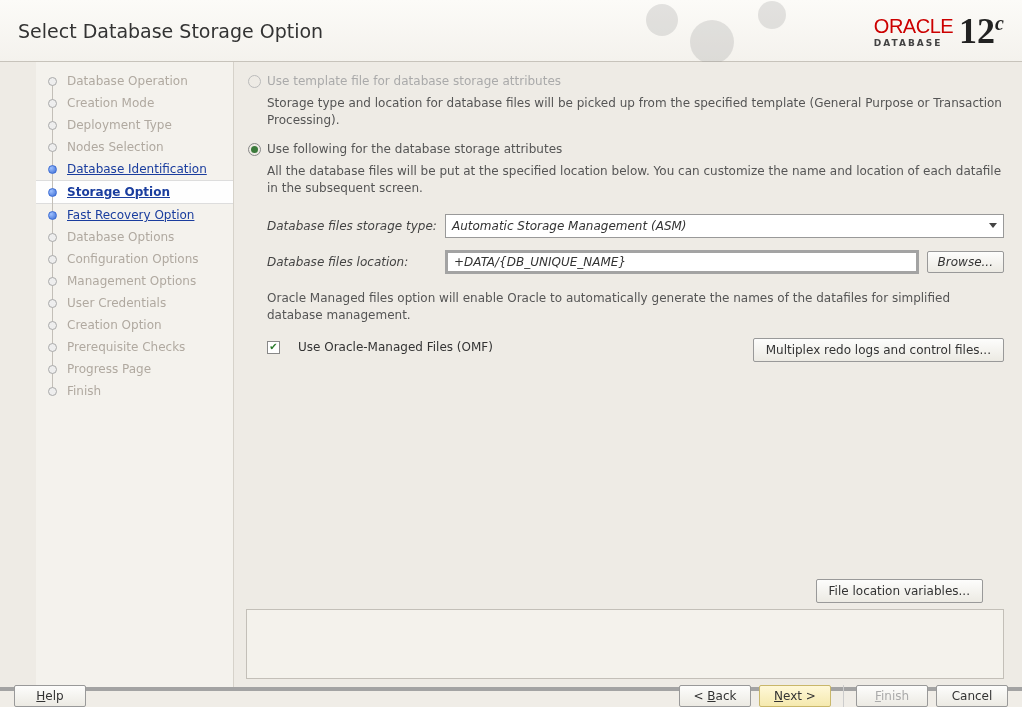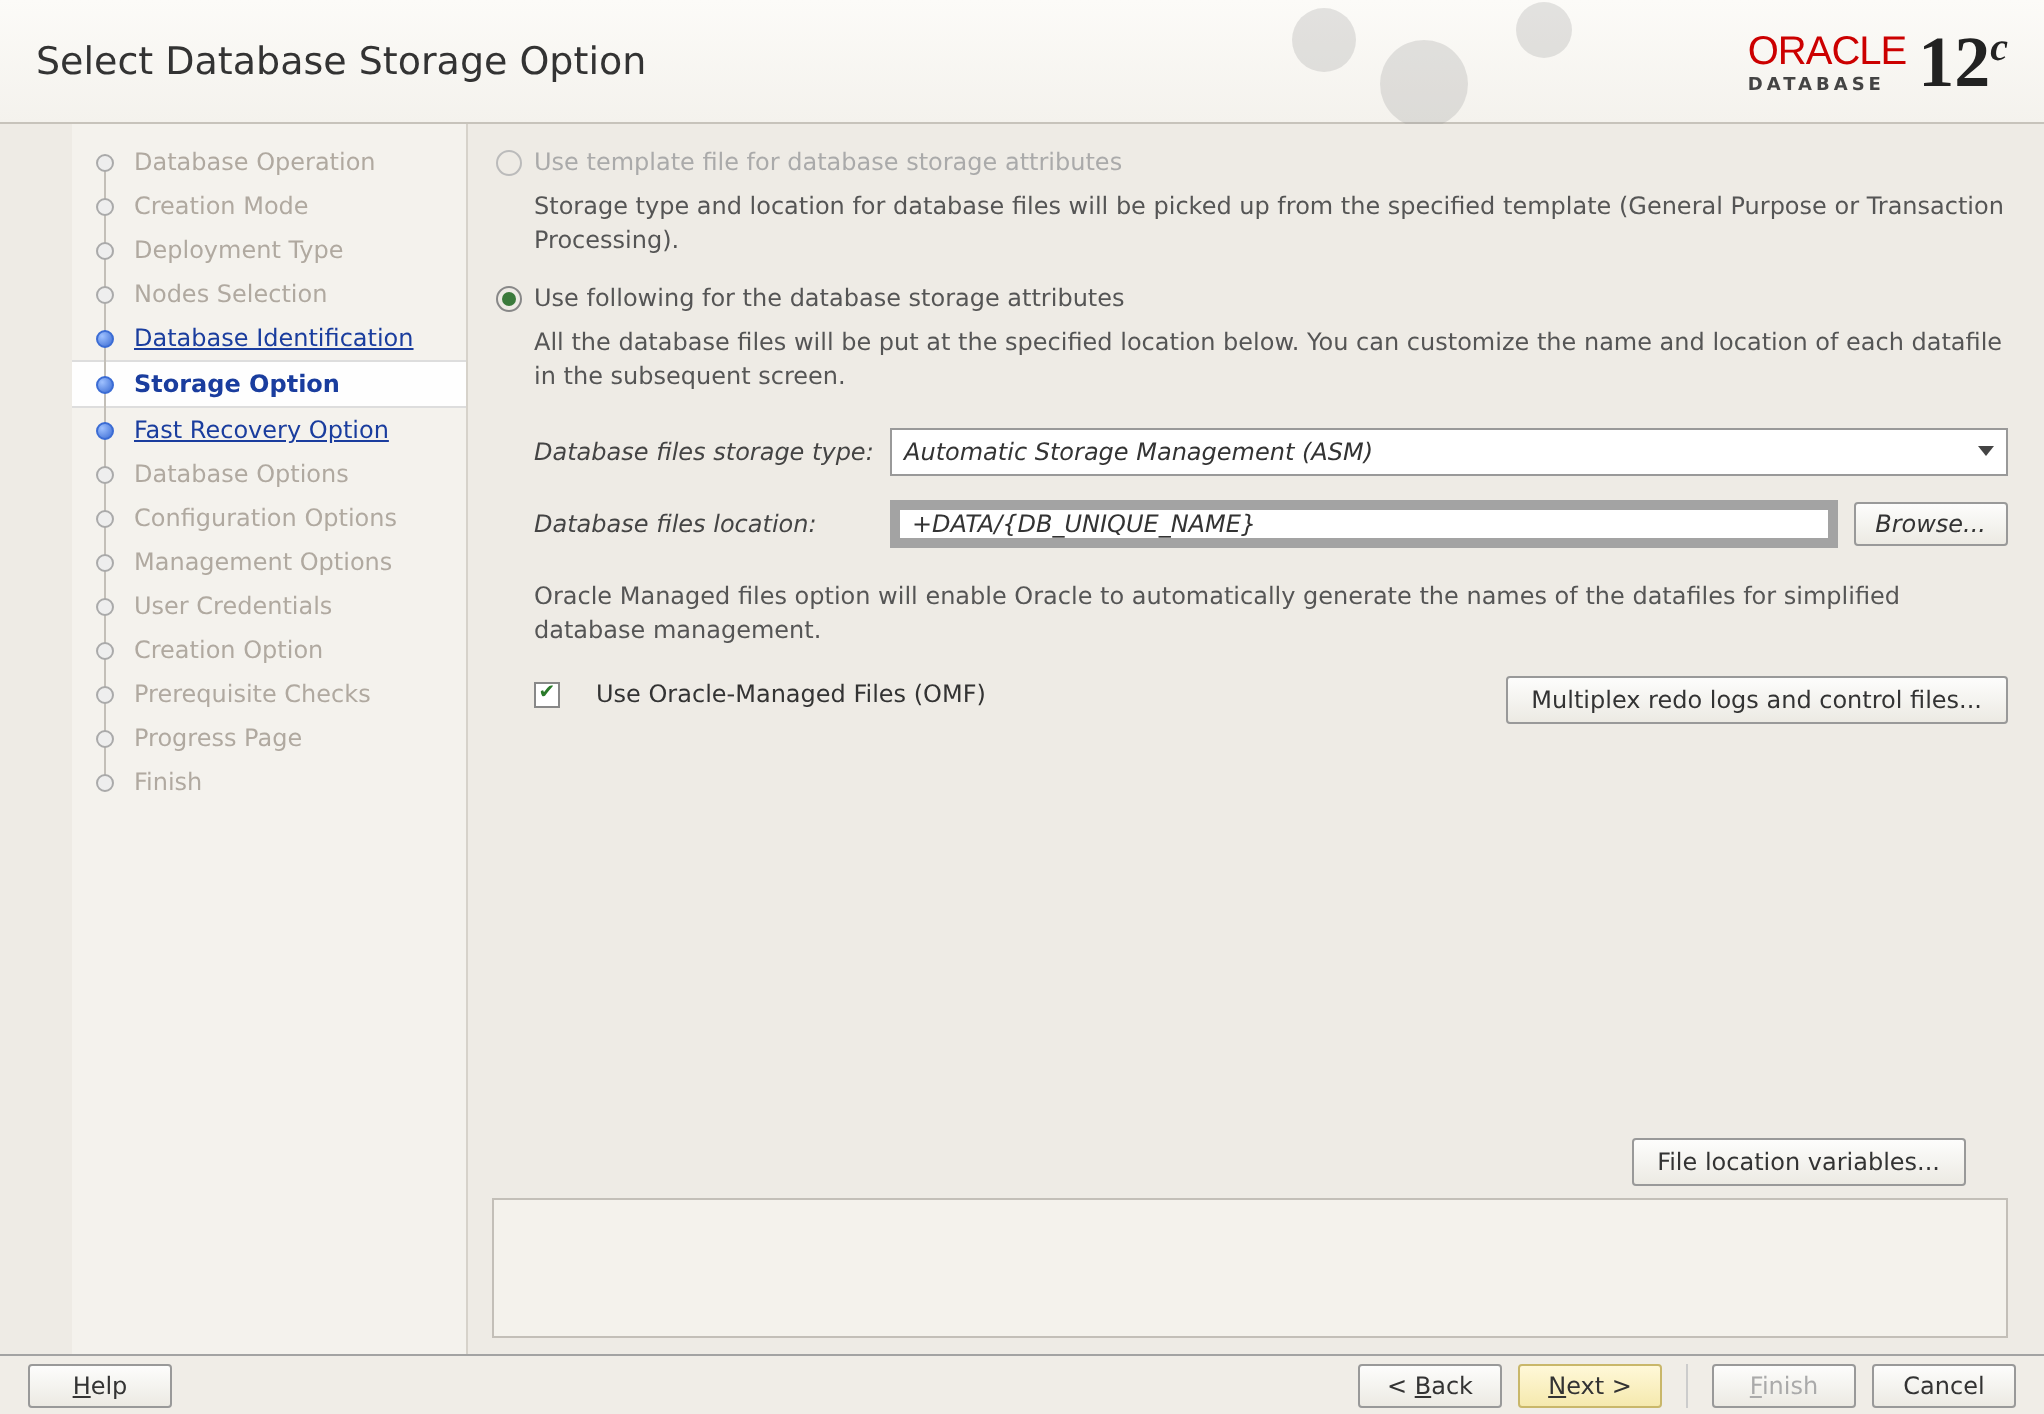--- a/index.html
+++ b/index.html
@@ -68,52 +68,52 @@
       content:""; position:absolute; left:16px; top:-6px; bottom:50%; width:1px; background:#c3bfb8;
     }
     .step-item::after{
       content:""; position:absolute; left:16px; top:50%; bottom:-6px; width:1px; background:#c3bfb8;
     }
     .step-item:first-child::before{display:none;}
     .step-item:last-child::after{display:none;}
     .step-label { color: #b0a9a0; }
     .step-link .step-label { color: #1a3d9e; text-decoration: underline; cursor:pointer;}
     .step-current { background: #fefefe; border-top:1px solid #ddd; border-bottom:1px solid #ddd; }
-    .step-current .step-label { color: #1a3d9e; font-weight: bold; }
+    .step-current .step-label { color: #1a3d9e; font-weight: bold; text-decoration: underline; }
     .step-current .step-dot, .step-link .step-dot { background: radial-gradient(circle at 30% 30%, #9fc1ff, #3b6cd4); border-color:#3b6cd4;}
     .main { flex: 1; padding: 10px 18px 8px 12px; display:flex; flex-direction:column; overflow:hidden;}
     .radio-row { display: flex; align-items: flex-start; margin: 2px 0 4px 2px; }
     .radio { width:13px; height:13px; border:1px solid #888; border-radius:50%; margin-right:6px; margin-top:1px; position:relative;}
     .radio.selected::after{content:""; position:absolute; inset:2px; border-radius:50%; background:#3b7a3b;}
     .radio-label { color:#555;}
     .radio-row.disabled .radio-label{color:#aaa;}
     .radio-row.disabled .radio{border-color:#bbb;}
     .desc { margin: 3px 0 10px 21px; color:#555; line-height:1.45;}
     .form-row { display:flex; align-items:center; margin: 6px 0 6px 21px; font-style: italic;}
     .form-label{width:178px; color:#444;}
     .select {
       flex:1; height:24px; border:1px solid #999; background:#fff;
       display:flex; align-items:center; padding:0 6px; justify-content:space-between;
       cursor:pointer;
     }
     .select-arrow{width:0;height:0;border-left:4px solid transparent;border-right:4px solid transparent;border-top:5px solid #444;}
-    .text-input{flex:1; height:24px; border:5px solid #a3a3a3; background:#fff; padding:0 6px; display:flex; align-items:center;}
+    .text-input{flex:1; height:24px; border:3px solid #a3a3a3; background:#fff; padding:0 6px; display:flex; align-items:center;}
     .btn{
       border:1px solid #999; background:linear-gradient(#fdfdfc,#eceae3);
       padding:3px 10px; cursor:pointer; border-radius:2px; color:#333;
     }
     .btn.big{padding:4px 12px;}
     .checkbox-row{display:flex;align-items:center;margin:6px 0 4px 21px;gap:12px;}
     .checkbox{width:13px;height:13px;border:1px solid #888;background:#fff;margin-right:6px;display:flex;align-items:center;justify-content:center;}
     .checkbox.checked::after{content:"✔"; font-size:10px; color:#2a7a2a; line-height:1;}
     .right-btn-row{display:flex; justify-content:flex-end; margin:4px 21px 0 0;}
     .spacer{flex:1;}
     .log-area{margin:6px 0 0 0; border:1px solid #c3bfb8; background:#f4f2ec; height:70px;}
     .footer{
-      height:30px; border-top:1px solid #a3a3a3; display:flex; align-items:center;
+      height:20px; border-top:4px solid #a3a3a3; display:flex; align-items:flex-end;
       padding:0 14px; gap:8px; background:#f0ede7;
     }
     .footer .spacer{flex:1;}
     .underline{text-decoration:underline;}
     .nav-btn{min-width:72px; text-align:center;}
     .nav-btn.primary{background:linear-gradient(#fff8d8,#f5e9ae); border-color:#c9b76a;}
     .nav-btn.disabled{color:#aaa;}
     .sep{width:1px;height:22px;background:#ccc;margin:0 4px;}
   </style>
 </head>

